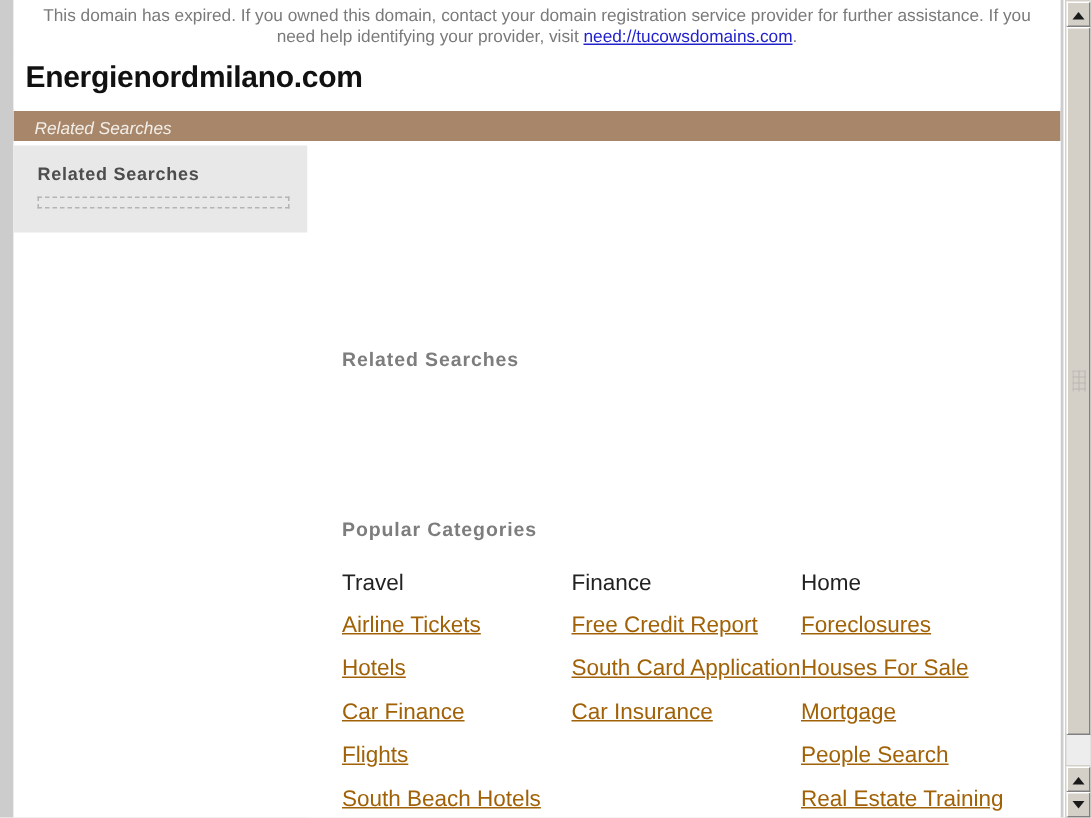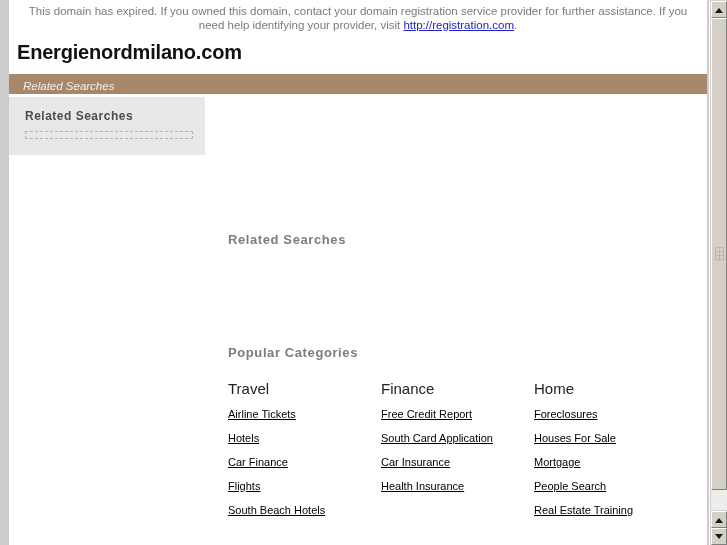--- a/index.html
+++ b/index.html
@@ -151,22 +151,22 @@
   }
   .cat-title {
     font-size: 15px;
     color: #222222;
     font-weight: normal;
     margin-bottom: 11px;
     font-family: "Liberation Sans", sans-serif;
   }
   .cat-link {
     display: block;
-    font-size: 11px;
-    color: #000000;
+    font-size: 15px;
+    color: #a16207;
     text-decoration: underline;
     margin-bottom: 12px;
     white-space: nowrap;
     font-family: "Liberation Sans", sans-serif;
   }
 
   
   #scrollbar {
     position: absolute;
     right: 0;
@@ -237,21 +237,21 @@
   .clearfix::after { content: ""; display: table; clear: both; }
 </style>
 </head>
 <body>
 
 <div id="viewport">
 
   <div id="page">
 
     <div id="notice">
-      <span>This domain has expired. If you owned this domain, contact your domain registration service provider for further assistance. If you need help identifying your provider, visit </span><a class="notice-link" href="#">http://registration.com</a><span>.</span>
+      <span>This domain has expired. If you owned this domain, contact your domain registration service provider for further assistance. If you need help identifying your provider, visit </span><a class="notice-link" href="#">need://tucowsdomains.com</a><span>.</span>
     </div>
 
     <div id="title-bar">
       <span id="domain-title">Energienordmilano.com</span>
     </div>
 
     <div id="banner">
       <span id="banner-label">Related Searches</span>
     </div>
 
@@ -277,21 +277,20 @@
             <a class="cat-link" href="#">Car Finance</a>
             <a class="cat-link" href="#">Flights</a>
             <a class="cat-link" href="#">South Beach Hotels</a>
           </div>
 
           <div class="cat-col">
             <div class="cat-title">Finance</div>
             <a class="cat-link" href="#">Free Credit Report</a>
             <a class="cat-link" href="#">South Card Application</a>
             <a class="cat-link" href="#">Car Insurance</a>
-            <a class="cat-link" href="#">Health Insurance</a>
           </div>
 
           <div class="cat-col">
             <div class="cat-title">Home</div>
             <a class="cat-link" href="#">Foreclosures</a>
             <a class="cat-link" href="#">Houses For Sale</a>
             <a class="cat-link" href="#">Mortgage</a>
             <a class="cat-link" href="#">People Search</a>
             <a class="cat-link" href="#">Real Estate Training</a>
           </div>

